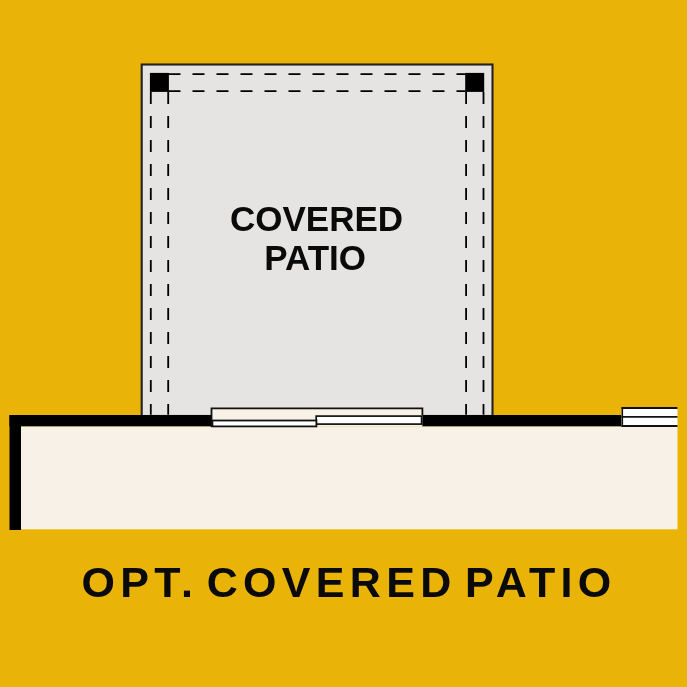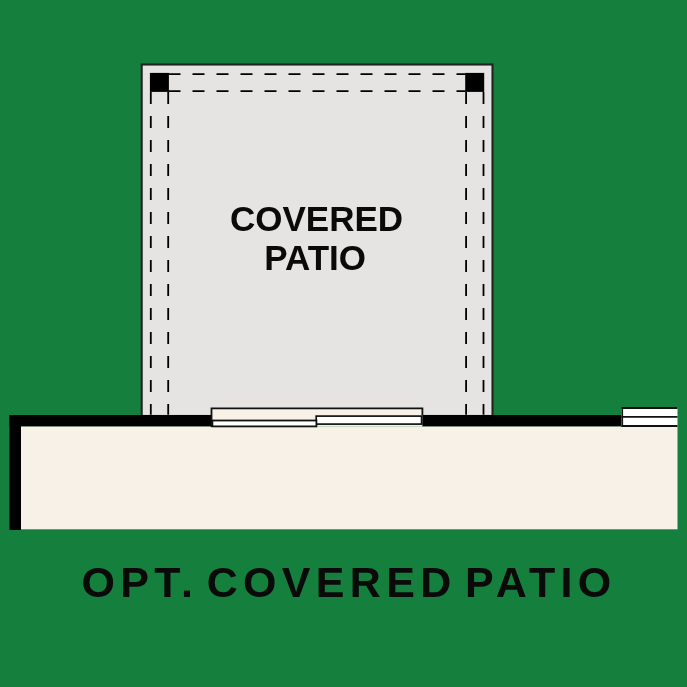--- a/index.html
+++ b/index.html
@@ -1,16 +1,16 @@
 <!DOCTYPE html>
 <html><head>
 <meta charset="utf-8">
 <style>
   html,body{margin:0;padding:0;background:#ffffff;}
-  #plan{position:relative;width:687px;height:687px;background:#15803d;overflow:hidden;
+  #plan{position:relative;width:687px;height:687px;background:#eab308;overflow:hidden;
         font-family:"Liberation Sans",sans-serif;}
   svg{position:absolute;left:0;top:0;}
 </style>
 </head>
 <body>
 <div id="plan">
 <svg width="687" height="687" viewBox="0 0 687 687">
 
   <rect x="141.7" y="64.5" width="350.8" height="351.5" fill="#e5e4e2" stroke="#222222" stroke-width="2.1"></rect>
 

